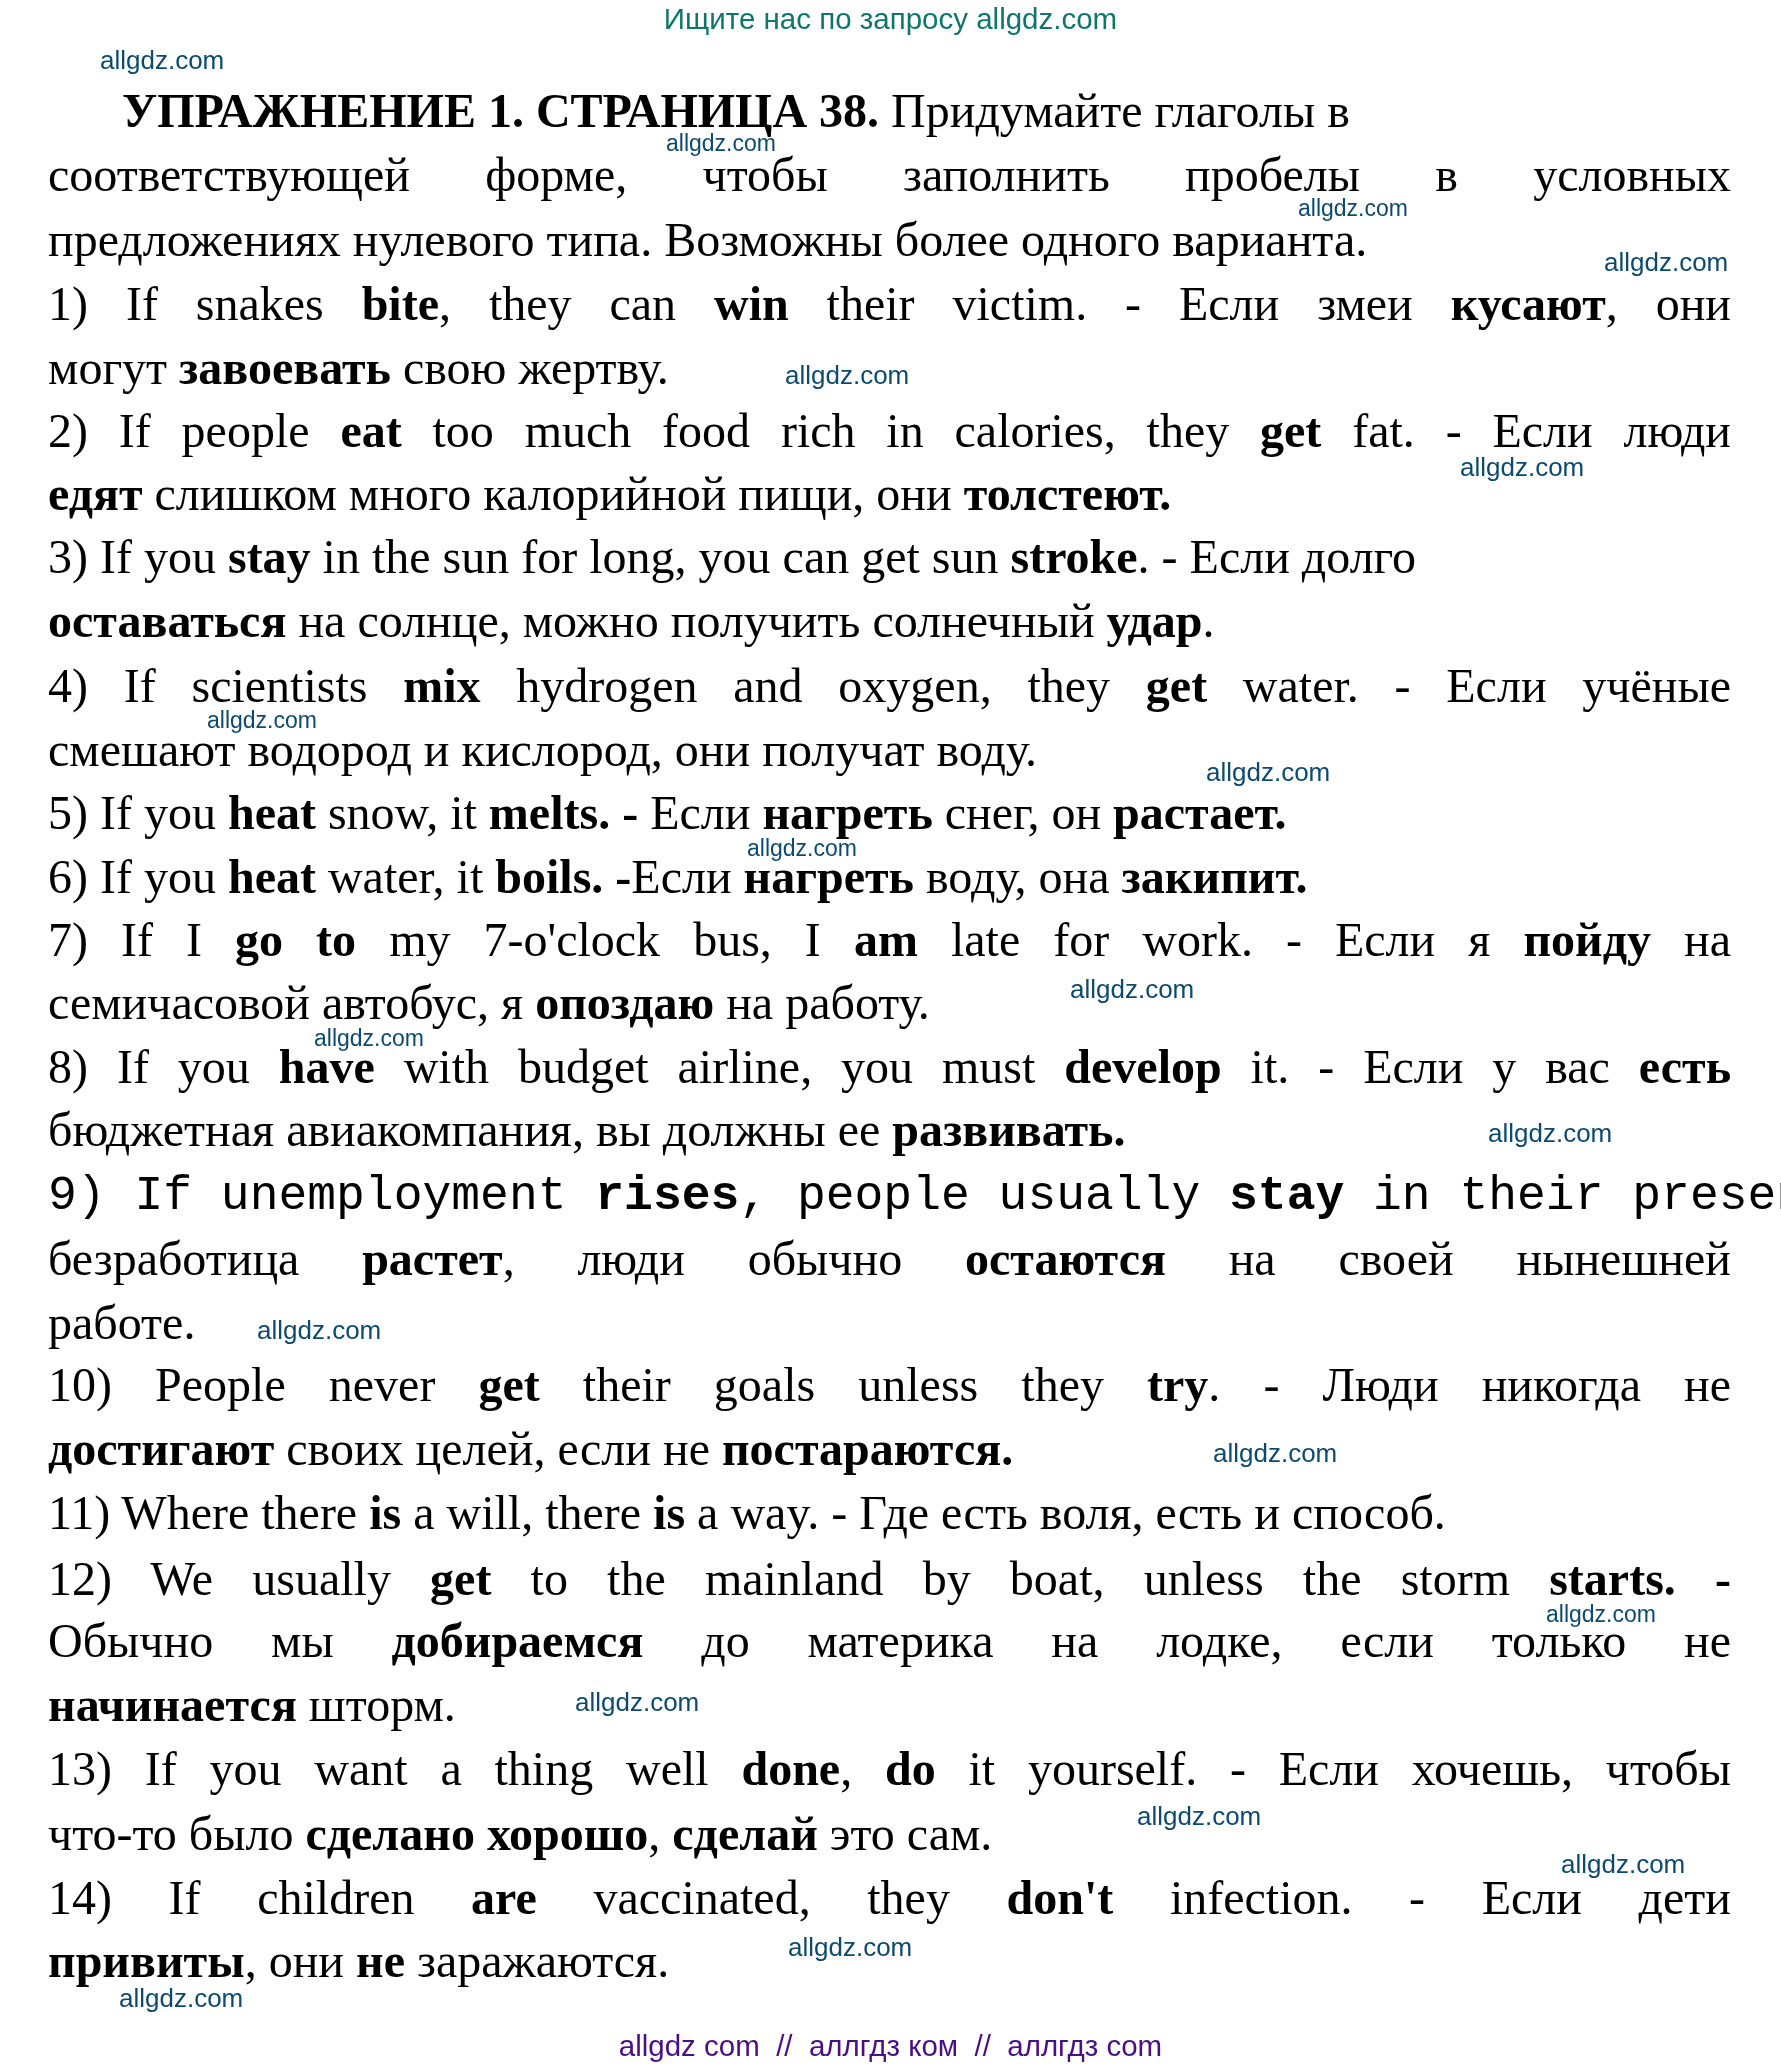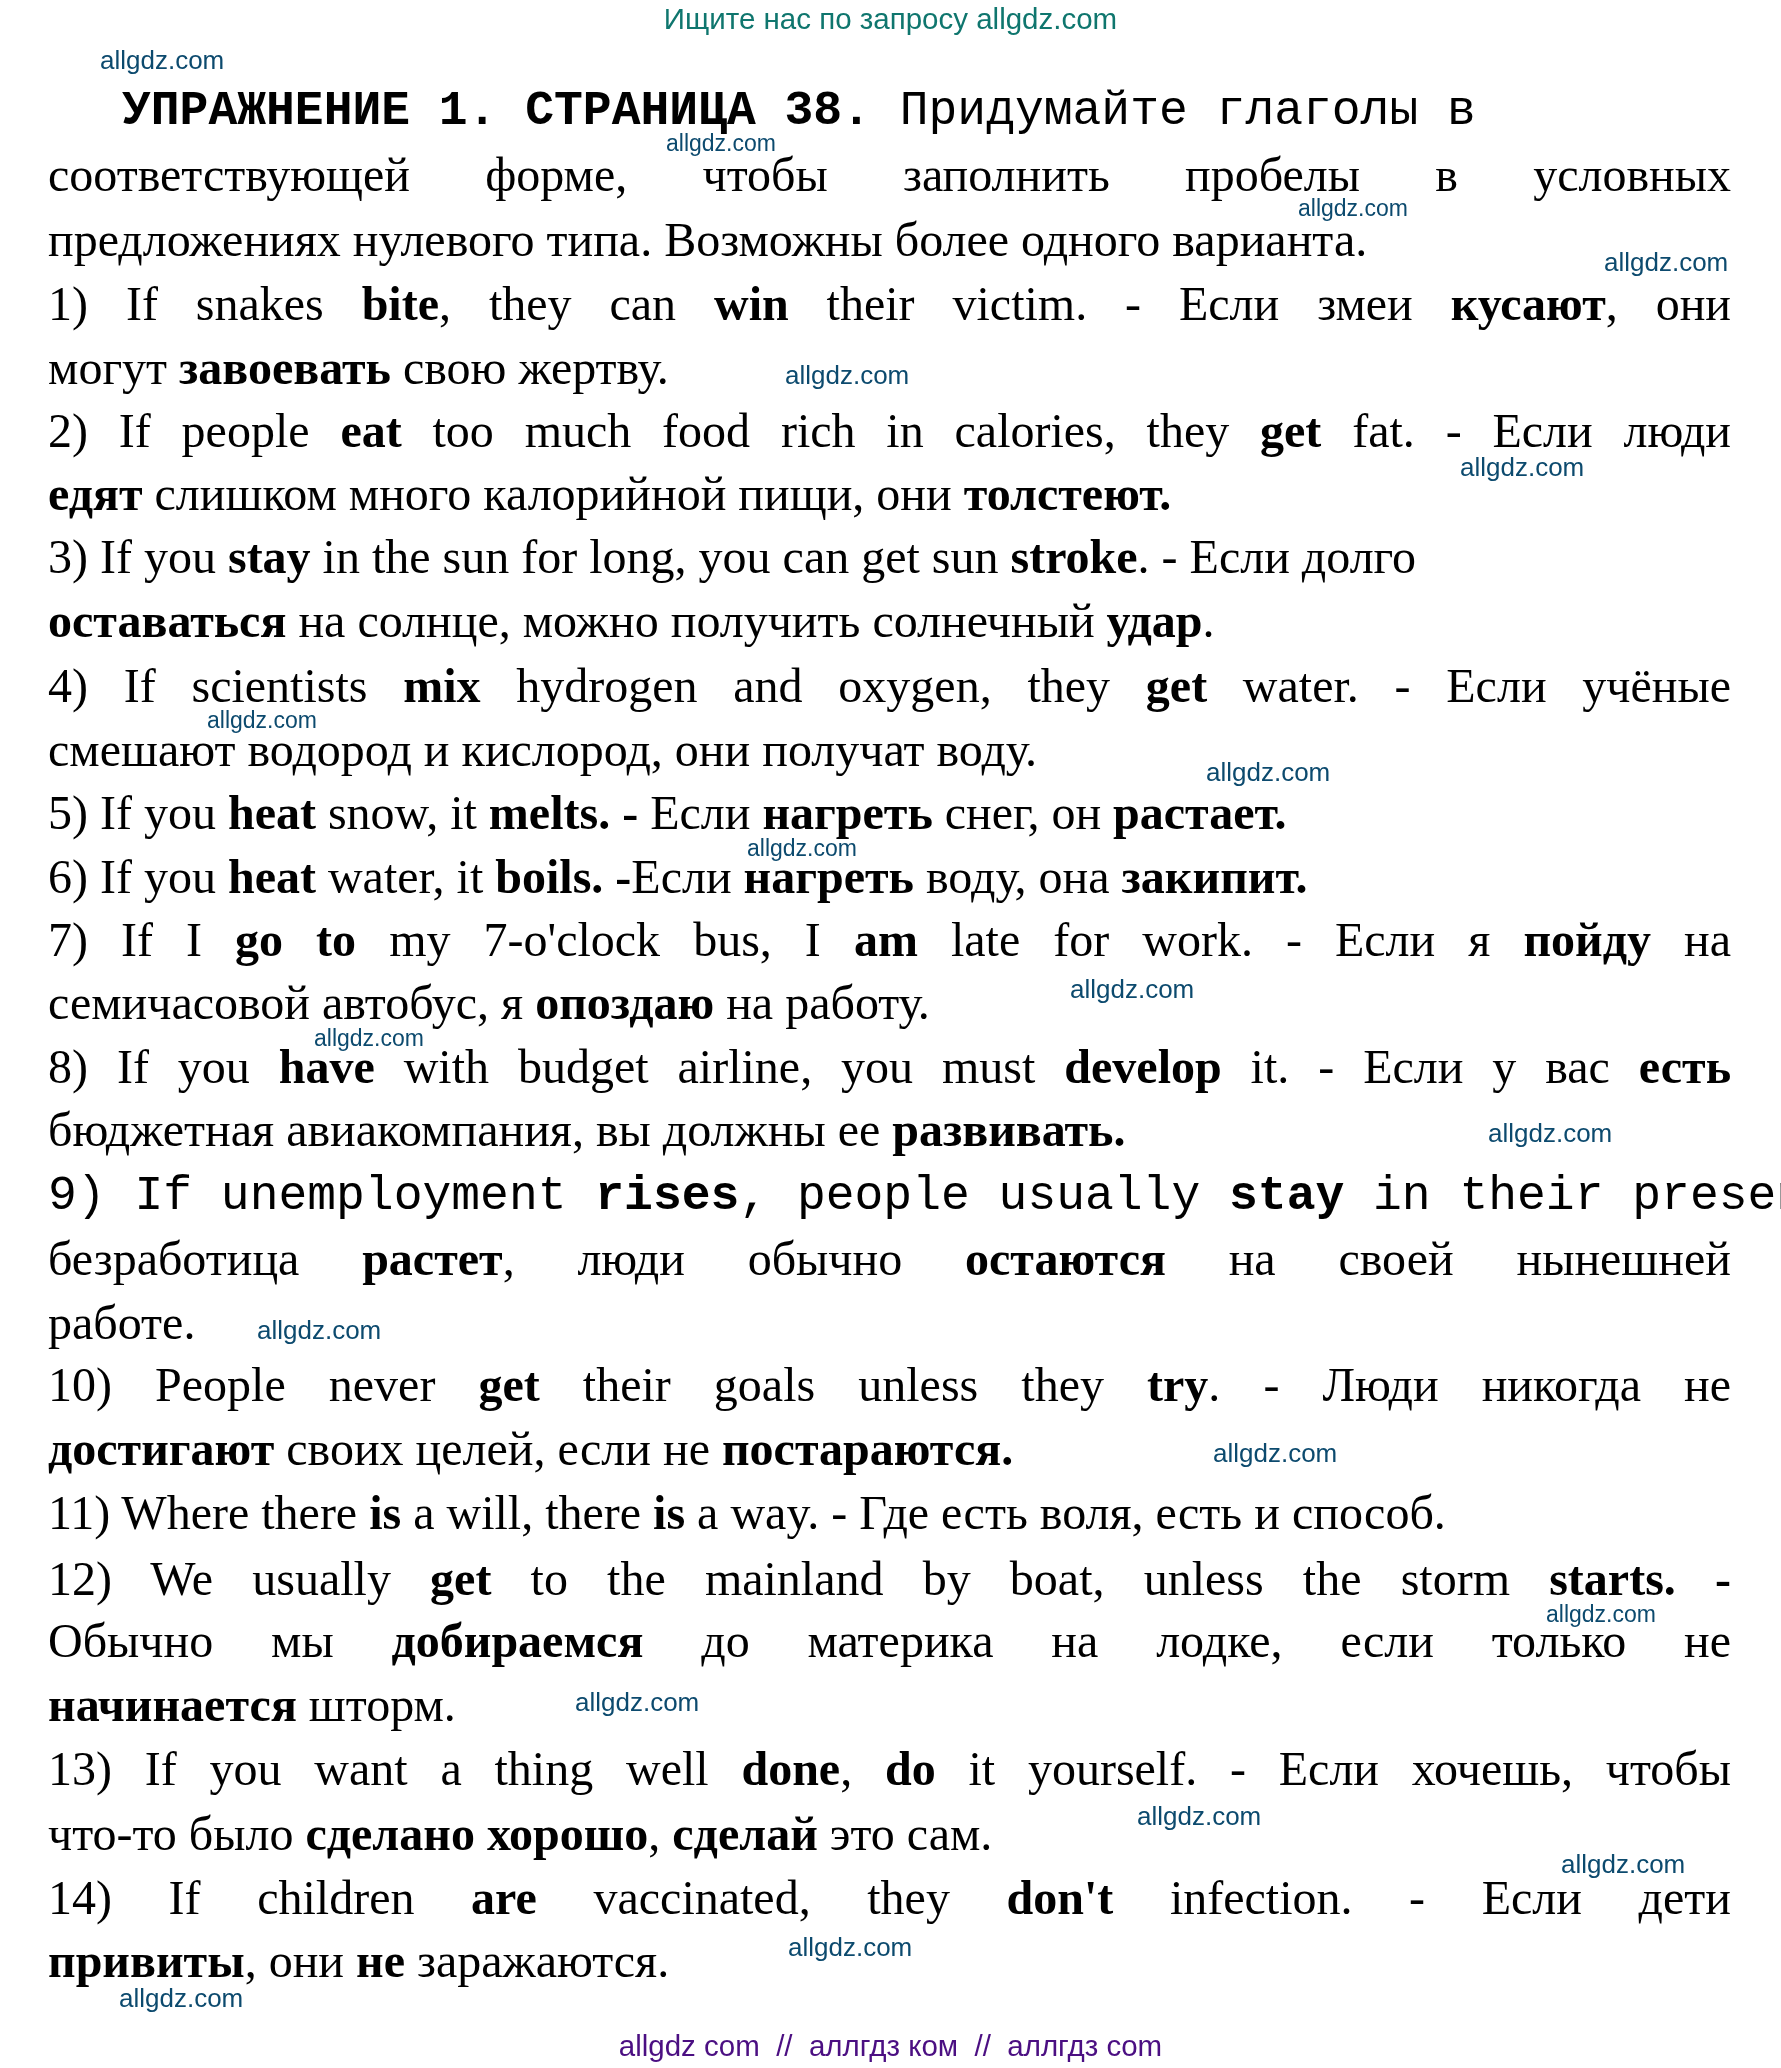--- a/index.html
+++ b/index.html
@@ -17,21 +17,21 @@
   .doc {
     position: absolute; left: 0; top: 0; width: 1781px; height: 2069px;
   }
   .line {
     position: absolute; left: 48px; width: 1683px; height: 64px; line-height: 64px;
     font-family: "Liberation Serif", serif; font-size: 48px; color: #000000;
     white-space: nowrap; text-align: justify; text-align-last: justify;
     transform-origin: left center;
   }
   .line.last { text-align-last: left; }
-  .line.indent { left: 122px; width: 1609px; font-family: Liberation Mono, monospace; }
+  .line.indent { left: 122px; width: 1609px; }
   .line b { font-weight: bold; }
   .wm {
     position: absolute; font-family: "Liberation Sans", sans-serif; font-size: 26px;
     color: #0c4a6e; line-height: 28.5px; white-space: nowrap;
   }
 </style>
 </head>
 <body>
 
 <div class="top-banner">Ищите нас по запросу allgdz.com</div>

